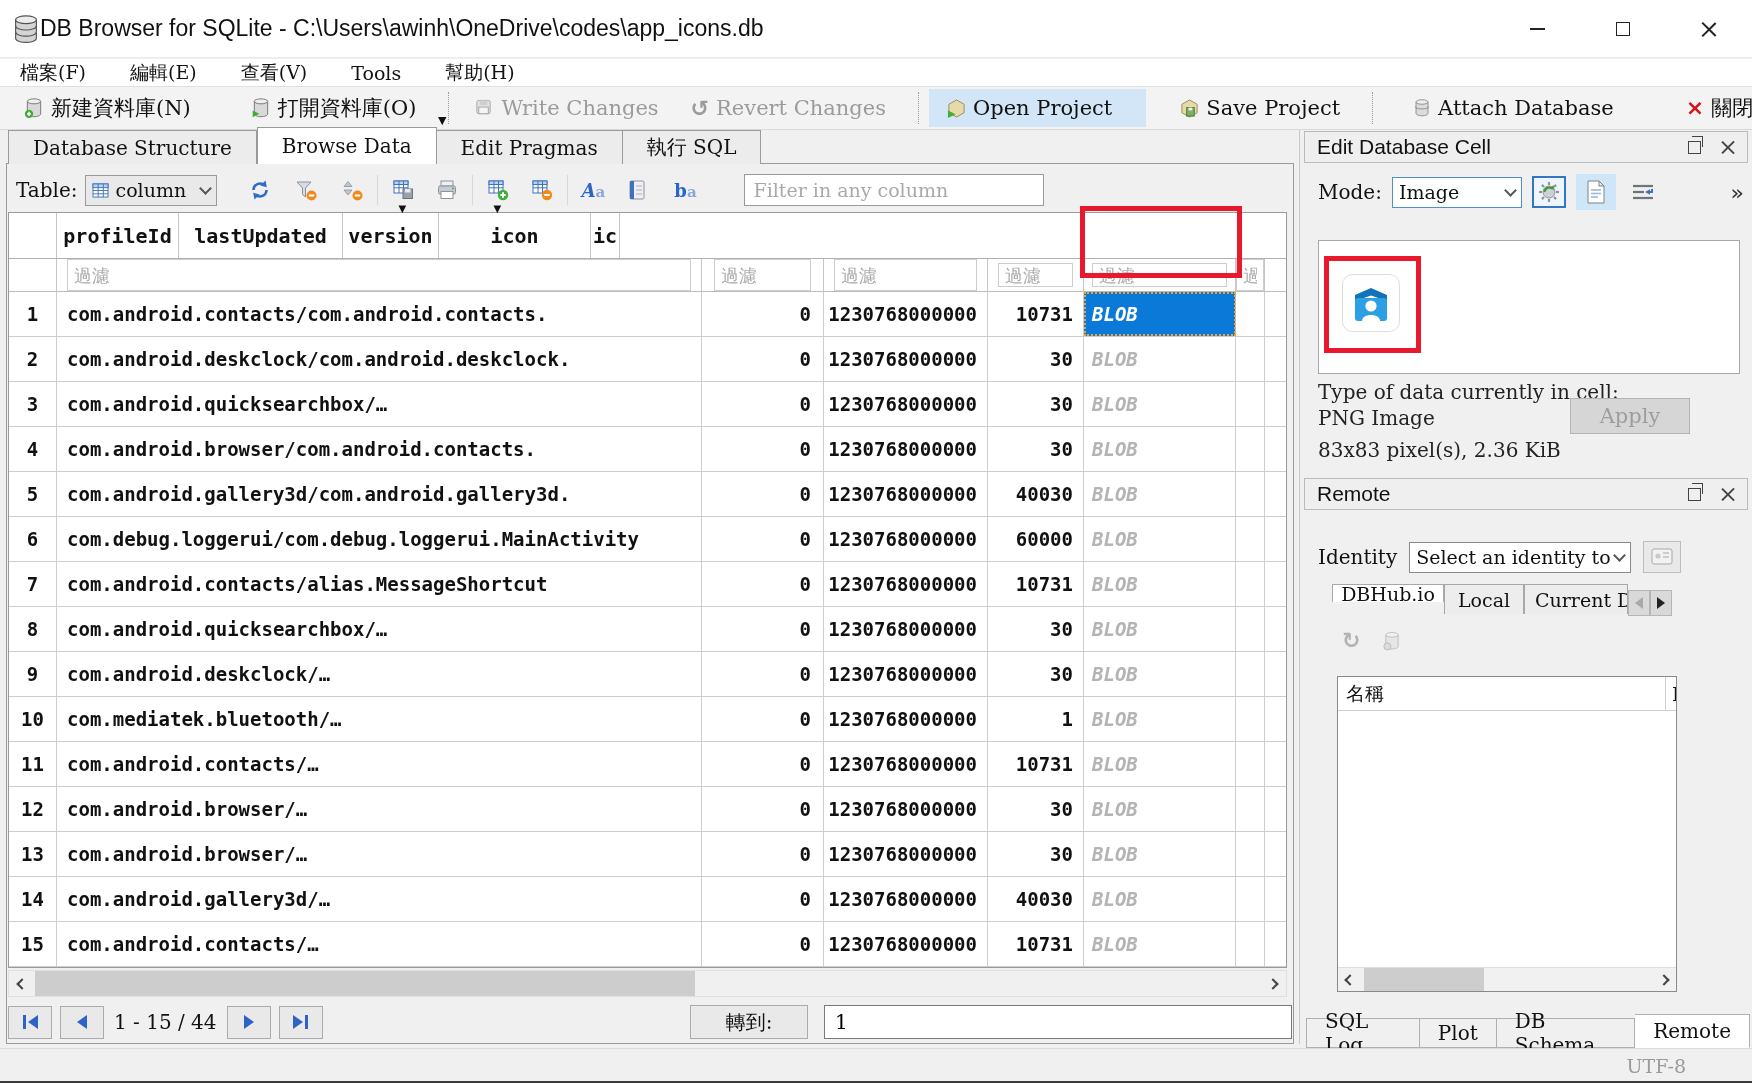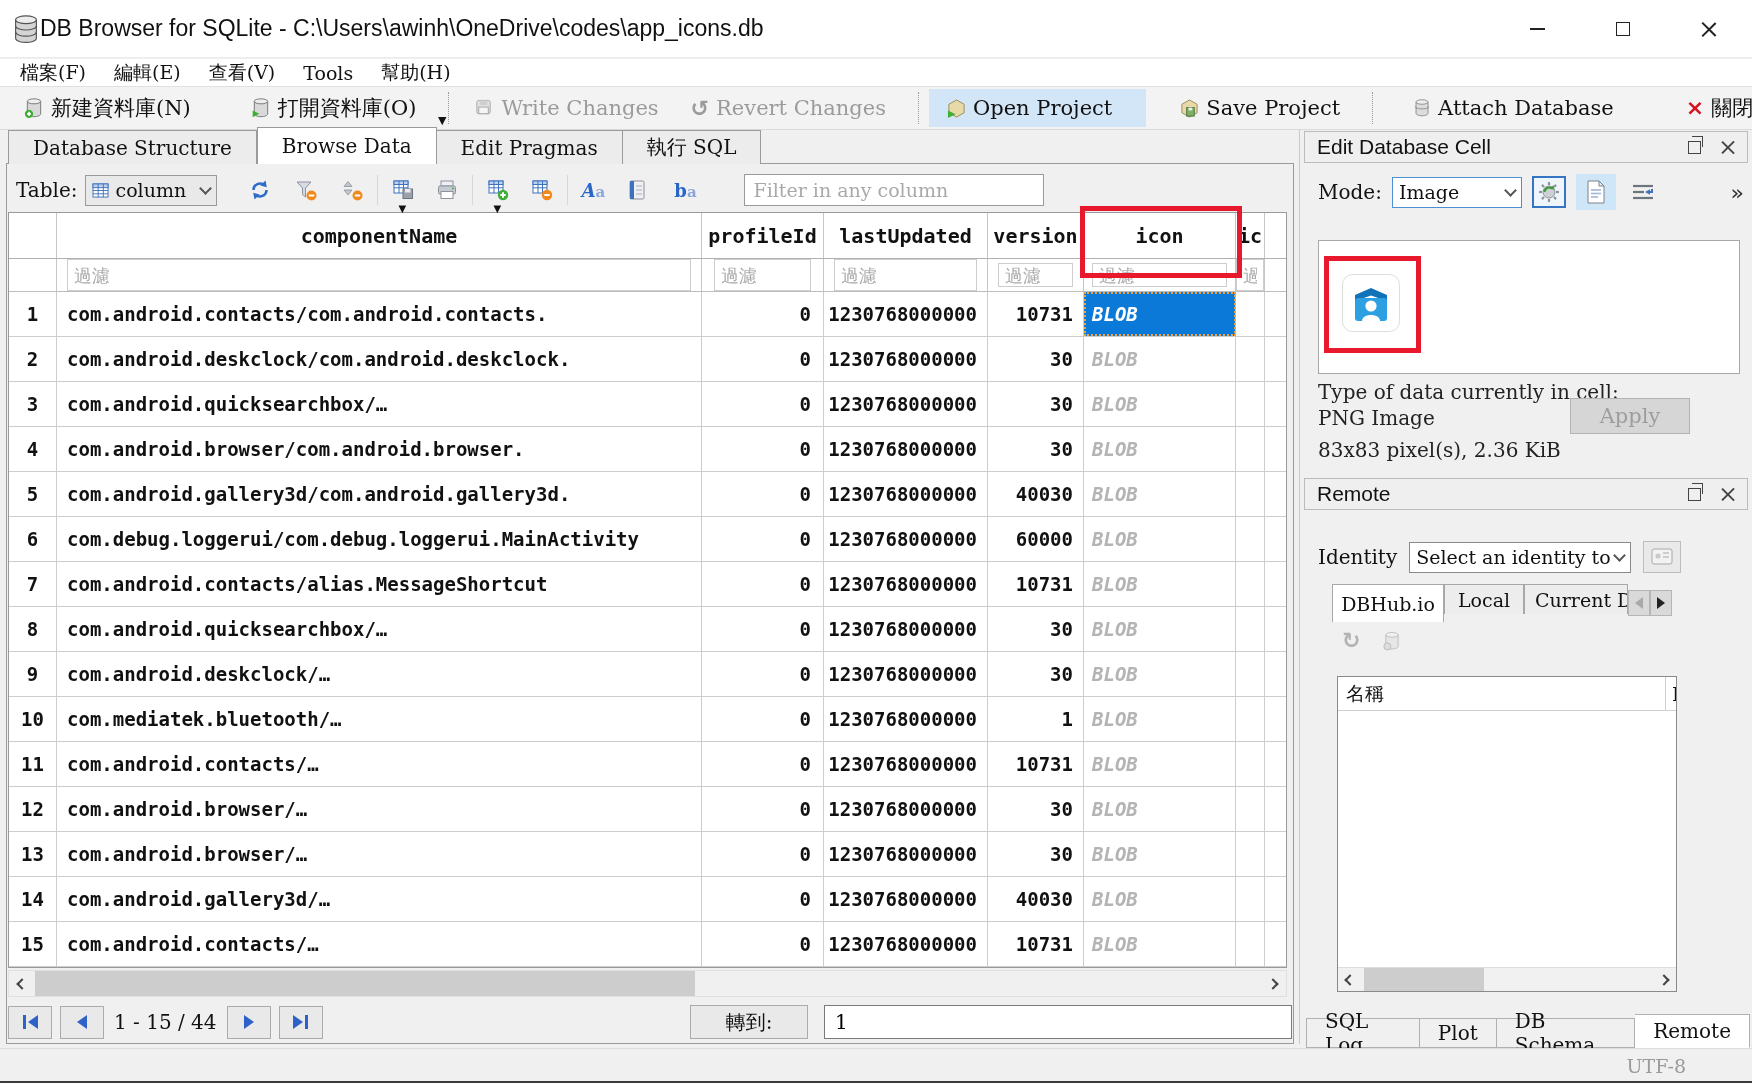--- a/index.html
+++ b/index.html
@@ -10,21 +10,21 @@
 .title-text{font-family:"Liberation Sans","DejaVu Sans",sans-serif;font-size:23px;}
 .app-ico{margin-left:12px;display:flex}
 .winbtns{margin-left:auto;display:flex;height:100%}
 .winbtn{width:86px;height:100%;display:flex;align-items:center;justify-content:center}
 .wb-min{width:15px;height:2px;background:#222}
 .wb-max{width:14px;height:14px;border:1.5px solid #222}
 .wb-x{position:relative;width:16px;height:16px}
 .wb-x::before,.wb-x::after{content:"";position:absolute;left:7px;top:-1px;width:1.6px;height:19px;background:#222}
 .wb-x::before{transform:rotate(45deg)}.wb-x::after{transform:rotate(-45deg)}
 
-.menubar{position:absolute;left:0;top:59px;width:1752px;height:27px;background:#fff;display:flex;align-items:center;gap:0;padding-left:6px}
+.menubar{position:absolute;left:0;top:59px;width:1752px;height:27px;background:#fff;display:flex;align-items:center;gap:16px;padding-left:6px}
 .menu-item{padding:0 14px;font-size:19px}
 
 .toolbar{position:absolute;left:0;top:86px;width:1752px;height:44px;background:#f3f3f3;border-top:1px solid #e0e0e0;border-bottom:1px solid #dadada;display:flex;align-items:center;padding-left:8px}
 .tbtn{display:flex;align-items:center;gap:7px;padding:0 16px;height:38px;font-size:21px;position:relative;white-space:nowrap}
 .tbtn.dis{color:#9b9b9b}
 .tbtn.hl{background:#d3e6f8}
 .tsep{width:6px;height:32px;border-left:1px dotted #9a9a9a;margin:0 10px 0 16px}
 .dd-arrow{font-family:"DejaVu Sans",sans-serif;font-size:11px;color:#111;position:absolute;right:-14px;bottom:0}
 .redx{color:#d61420;font-family:"DejaVu Sans",sans-serif;font-weight:bold;font-size:22px;line-height:1}
 
@@ -108,21 +108,21 @@
 .contact-card{position:absolute;left:1342px;top:274px;width:58px;height:58px}
 .cell-label{position:absolute;left:1318px;font-size:20px;color:#222}
 .apply-btn{position:absolute;left:1570px;top:398px;width:120px;height:36px;background:#d6d6d6;border:1px solid #b3b3b3;color:#9d9d9d;display:flex;align-items:center;justify-content:center;font-size:21px}
 
 .id-row{position:absolute;left:1318px;top:540px;width:424px;height:34px;display:flex;align-items:center;gap:12px;font-size:20px}
 .id-combo{width:222px;height:31px;background:#fff;border:1px solid #8a8a8a;display:flex;align-items:center;padding:0 6px;gap:4px}
 .id-combo span.txt{white-space:nowrap;overflow:hidden;font-size:19px;flex:1}
 .cert-btn{width:38px;height:32px;background:#e9e9e9;border:1px solid #bdbdbd;display:flex;align-items:center;justify-content:center}
 .rtabs{position:absolute;left:1332px;top:584px;height:34px;display:flex;z-index:2}
 .rtab{padding:0 14px;display:flex;align-items:center;justify-content:center;font-size:19px;border:1px solid #a8a8a8;background:#ededed;border-bottom:none;height:30px;overflow:hidden;white-space:nowrap}
-.rtab.active{background:#fff;height:38px;margin-top:0}
+.rtab.active{background:#fff;height:18px;margin-top:0}
 .rtab.clip{width:104px;padding:0 0 0 10px;justify-content:flex-start}
 .spin{width:22px;height:26px;margin-top:6px;background:#d9d9d9;border:1px solid #b5b5b5;display:flex;align-items:center;justify-content:center}
 .spin.dis .stri{border-right-color:#a9a9a9}
 .stri{width:0;height:0;border-top:6px solid transparent;border-bottom:6px solid transparent}
 .stri.l{border-right:8px solid #222}
 .stri.r{border-left:8px solid #222}
 .ricons{position:absolute;left:1342px;top:628px;display:flex;gap:22px;align-items:center;color:#a9a9a9}
 .rlist{position:absolute;left:1337px;top:676px;width:340px;height:316px;background:#fff;border:1px solid #8a8a8a;display:flex;flex-direction:column}
 .rl-head{display:flex;height:34px;border-bottom:1px solid #cfcfcf;font-size:19px}
 .rl-c1{width:328px;display:flex;align-items:center;padding-left:8px;border-right:1px solid #cfcfcf}
@@ -358,21 +358,20 @@
   </div>
   <div class="ibtn" style="margin-left:14px">
       <span class="ico-Aa"><b>b</b><small>a</small></span>
     </div>
   <input class="filter-main" placeholder="Filter in any column" style="">
 </div>
 
 <div class="grid">
   <div class="ghead">
     <div class="c-num"></div>
-    <div class="c-name">componentName</div>
     <div class="c-pid" style="justify-content:center">profileId</div>
     <div class="c-lu" style="justify-content:center">lastUpdated</div>
     <div class="c-ver" style="justify-content:center">version</div>
     <div class="c-icon" style="justify-content:center">icon</div>
     <div class="c-extra">ic</div>
   </div>
   <div class="gfilter">
       <div class="c-num fcell"></div>
       <div class="c-name fcell"><input placeholder="過濾" style=""></div>
       <div class="c-pid fcell"><input placeholder="過濾" style=""></div>
@@ -404,21 +403,21 @@
         <div class="c-num">3</div>
         <div class="c-name">com.android.quicksearchbox/…</div>
         <div class="c-pid">0</div>
         <div class="c-lu">1230768000000</div>
         <div class="c-ver">30</div>
         <div class="c-icon">BLOB</div>
         <div class="c-extra"></div>
       </div>
       <div class="grow">
         <div class="c-num">4</div>
-        <div class="c-name">com.android.browser/com.android.browser.</div>
+        <div class="c-name">com.android.browser/com.android.contacts.</div>
         <div class="c-pid">0</div>
         <div class="c-lu">1230768000000</div>
         <div class="c-ver">30</div>
         <div class="c-icon">BLOB</div>
         <div class="c-extra"></div>
       </div>
       <div class="grow">
         <div class="c-num">5</div>
         <div class="c-name">com.android.gallery3d/com.android.gallery3d.</div>
         <div class="c-pid">0</div>

